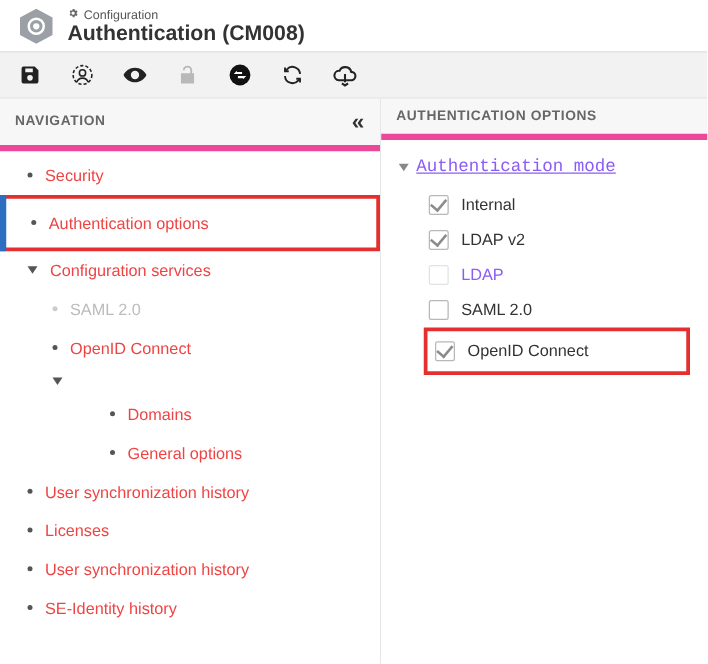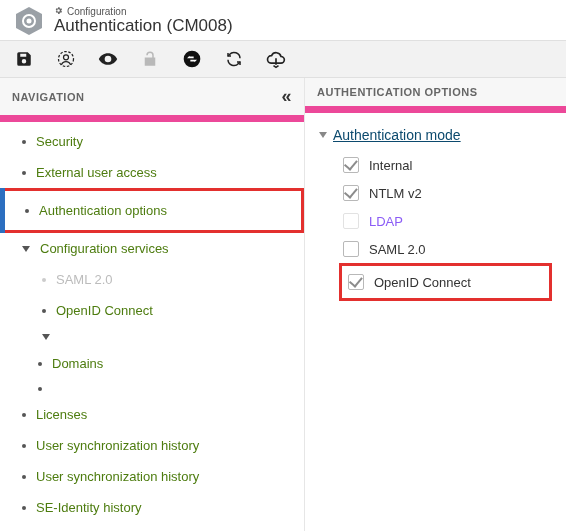--- a/index.html
+++ b/index.html
@@ -3,49 +3,49 @@
 <meta charset="utf-8">
 <style>
   * { box-sizing: border-box; }
   html, body { margin: 0; padding: 0; font-family: Arial, Helvetica, sans-serif; font-size: 13px; color: #333; background: #fff; }
   .page { width: 566px; height: 531px; display: flex; flex-direction: column; overflow: hidden; }
   
   .header { display: flex; align-items: center; gap: 10px; padding: 6px 10px 4px 10px; }
   .hexbadge { width: 30px; height: 30px; display:flex; align-items:center; justify-content:center; margin-left: 4px;}
   .title-block { line-height: 1.1; }
   .title-eyebrow { font-size: 10px; color: #555; display:flex; align-items:center; gap:4px; }
-  .title-main { font-size: 17px; font-weight: normal; color: #333; }
+  .title-main { font-size: 17px; font-weight: bold; color: #333; }
   
   .toolbar { display: flex; align-items: center; gap: 22px; padding: 8px 14px; background: #f2f2f2; border-top:1px solid #e0e0e0; border-bottom:1px solid #e0e0e0; }
   .tbtn { width:20px; height:20px; display:flex; align-items:center; justify-content:center; cursor:pointer; color:#333; }
   
   .body { display:flex; flex:1 1 auto; min-height:0; }
   .left { width: 305px; border-right: 1px solid #e6e6e6; display:flex; flex-direction:column; background:#fff; }
   .right { flex:1 1 auto; display:flex; flex-direction:column; background:#fff; }
   
-  .panel-hd { display:flex; align-items:center; justify-content:space-between; padding:8px 12px; background:#f7f7f7; font-size:11px; letter-spacing:0.5px; color:#666; font-weight: bold; border-bottom:7px solid #ec4899;}
+  .panel-hd { display:flex; align-items:center; justify-content:space-between; padding:8px 12px; background:#f7f7f7; font-size:11px; letter-spacing:0.5px; color:#666; font-weight: bold; border-bottom:5px solid #ec4899;}
   .collapse-icn { font-size:18px; color:#333; cursor:pointer; }
   
   .nav { padding: 4px 0 6px 0; overflow:auto; }
   .nav-item { display:flex; align-items:center; gap:10px; padding:8px 12px 8px 22px; cursor:pointer; }
   .nav-item.indent-1 { padding-left: 42px; }
-  .nav-item.indent-2 { padding-left: 38px; }
+  .nav-item.indent-2 { padding-left: 88px; }
   .nav-bullet { width:4px; height:4px; background:#555; border-radius:50%; flex:0 0 auto; }
   .nav-item.muted { color:#b5b5b5; }
   .nav-item.muted .nav-bullet { background:#ccc; }
   .nav-caret { width:0; height:0; border-left:4px solid transparent; border-right:4px solid transparent; border-top:6px solid #555; flex:0 0 auto; }
-  .nav-text { flex:1 1 auto; font-size:13px; color:#4d7c0f; }
+  .nav-text { flex:1 1 auto; font-size:13px; color:#ef4444; }
   .nav-item.muted .nav-text { color:#bcbcbc; }
   .nav-item.highlight { position:relative; border:3px solid #e3302e; padding-top:12px; padding-bottom:12px;}
   .nav-item.highlight::before { content:""; position:absolute; left:-3px; top:-3px; bottom:-3px; width:5px; background:#2c6fc0; }
   
   .content { padding: 10px 14px; }
   .group-hd { display:flex; align-items:center; gap:6px; margin:4px 0 8px 0; }
   .group-caret { width:0; height:0; border-left:4px solid transparent; border-right:4px solid transparent; border-top:6px solid #888; }
-  .group-title { color:#0c4a6e; text-decoration: underline; font-size:14px; cursor:pointer; }
+  .group-title { color:#8b5cf6; text-decoration: underline; font-size:14px; cursor:pointer;font-family:Liberation Mono, monospace; }
   .opts { padding-left: 20px; }
   .opt { display:flex; align-items:center; gap:10px; padding:6px 4px; }
   .opt.disabled .opt-label { color:#8b5cf6; }
   .cb { width:16px; height:16px; border:1px solid #b8b8b8; border-radius:2px; display:flex; align-items:center; justify-content:center; background:#fff; }
   .opt.disabled .cb { border-color:#e2e2e2; }
   .cb.checked::after { content:""; display:block; width:6px; height:10px; border:solid #8b8b8b; border-width:0 2px 2px 0; transform: rotate(40deg) translate(-1px,-1px); }
   .opt-label { font-size:13px; color:#333; }
   .opt.highlight { border:3px solid #e3302e; padding:8px 6px; }
 </style>
 </head>
@@ -126,24 +126,20 @@
       <span>NAVIGATION</span>
       <span class="collapse-icn">«</span>
     </div>
     <div class="nav">
 
       <div class="nav-item">
         <span class="nav-bullet"></span>
         <span class="nav-text">Security</span>
       </div>
 
-      <div class="nav-item">
-        <span class="nav-bullet"></span>
-        <span class="nav-text">External user access</span>
-      </div>
 
       <div class="nav-item highlight">
         <span class="nav-bullet"></span>
         <span class="nav-text">Authentication options</span>
       </div>
 
       <div class="nav-item">
         <span class="nav-caret"></span>
         <span class="nav-text">Configuration services</span>
       </div>
@@ -162,30 +158,31 @@
         <span class="nav-caret"></span>
       </div>
 
       <div class="nav-item indent-2">
         <span class="nav-bullet"></span>
         <span class="nav-text">Domains</span>
       </div>
 
       <div class="nav-item indent-2">
         <span class="nav-bullet"></span>
+        <span class="nav-text">General options</span>
+      </div>
+
+      <div class="nav-item">
+        <span class="nav-bullet"></span>
+        <span class="nav-text">User synchronization history</span>
       </div>
 
       <div class="nav-item">
         <span class="nav-bullet"></span>
         <span class="nav-text">Licenses</span>
-      </div>
-
-      <div class="nav-item">
-        <span class="nav-bullet"></span>
-        <span class="nav-text">User synchronization history</span>
       </div>
 
       <div class="nav-item">
         <span class="nav-bullet"></span>
         <span class="nav-text">User synchronization history</span>
       </div>
 
       <div class="nav-item">
         <span class="nav-bullet"></span>
         <span class="nav-text">SE-Identity history</span>
@@ -203,21 +200,21 @@
         <span class="group-caret"></span>
         <span class="group-title">Authentication mode</span>
       </div>
       <div class="opts">
         <div class="opt">
           <span class="cb checked"></span>
           <span class="opt-label">Internal</span>
         </div>
         <div class="opt">
           <span class="cb checked"></span>
-          <span class="opt-label">NTLM v2</span>
+          <span class="opt-label">LDAP v2</span>
         </div>
         <div class="opt disabled">
           <span class="cb"></span>
           <span class="opt-label">LDAP</span>
         </div>
         <div class="opt">
           <span class="cb"></span>
           <span class="opt-label">SAML 2.0</span>
         </div>
         <div class="opt highlight">

